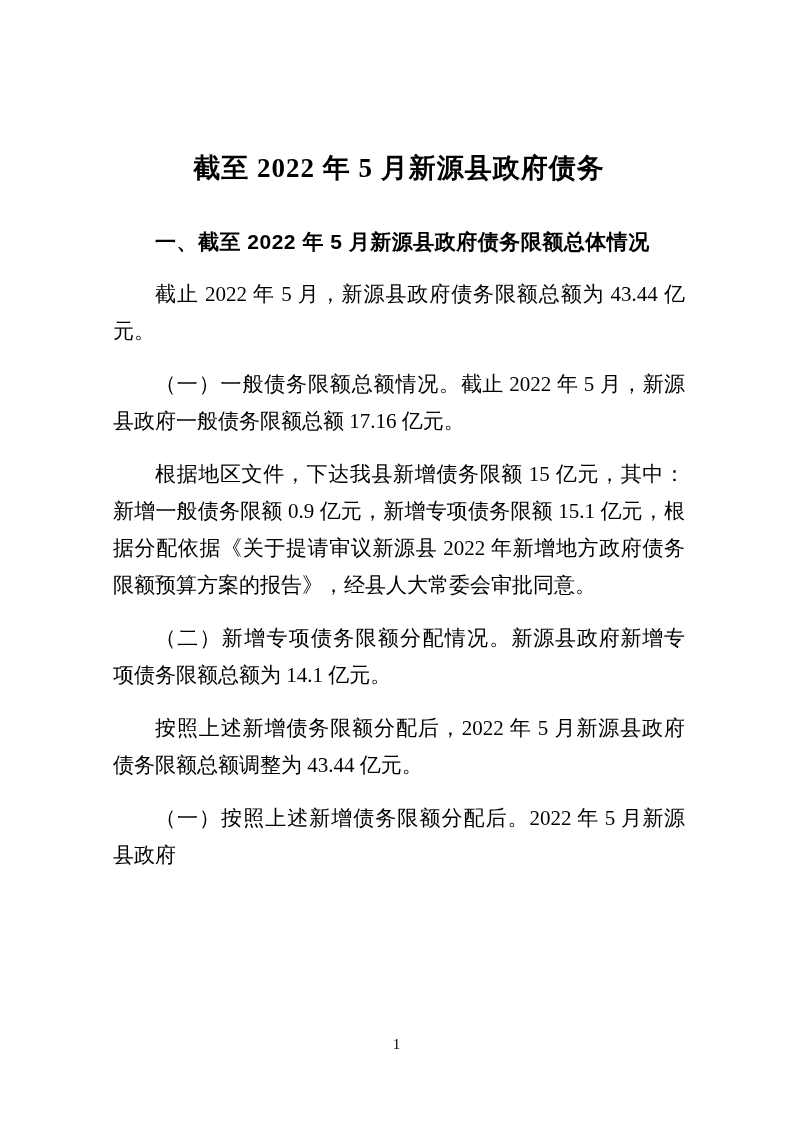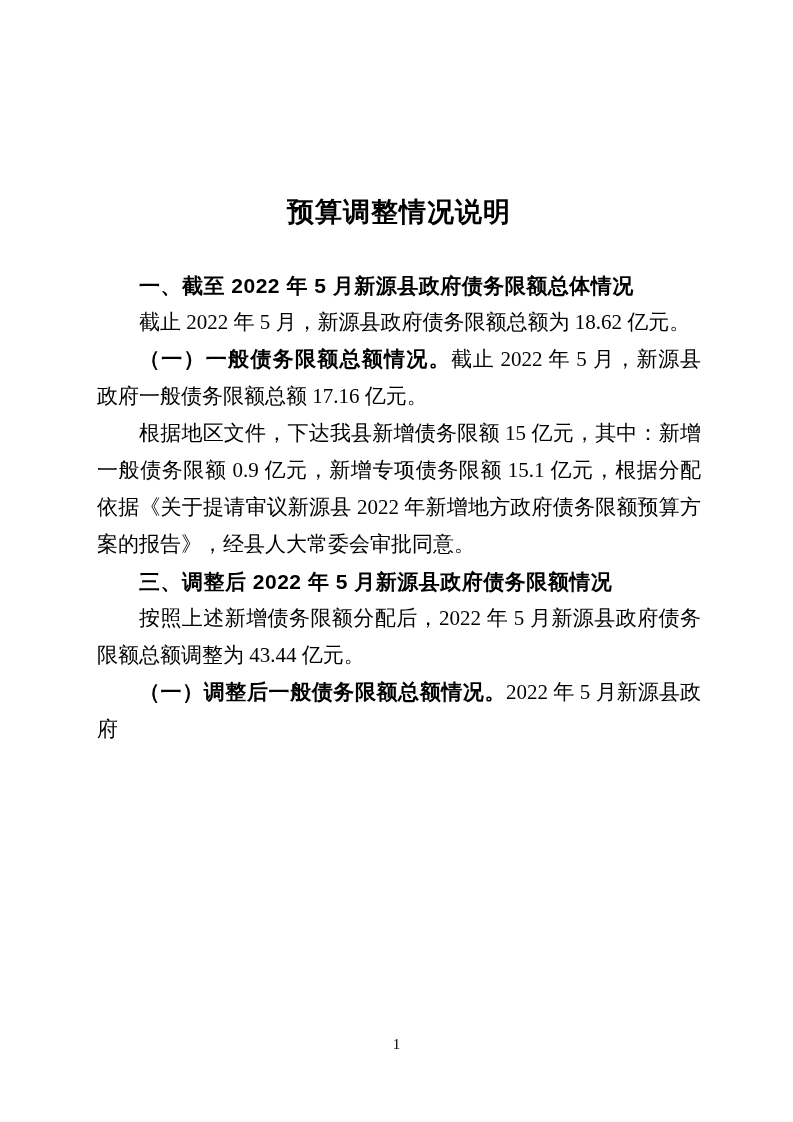--- a/index.html
+++ b/index.html
@@ -27,69 +27,68 @@
     font-weight: bold;
     font-size: 27px;
     line-height: 44px;
     letter-spacing: 1px;
     margin: 0 0 33px 0;
     font-family: "Liberation Serif", "DejaVu Serif", serif;
   }
   .para {
     font-size: 21px;
     line-height: 37px;
-    margin: 0;
+    margin: 16px;
     text-align: justify;
     text-indent: 42px;
   }
   .para.heading {
     font-family: "Liberation Sans", "DejaVu Sans", sans-serif;
     font-weight: bold;
     text-align: left;
     letter-spacing: 0.5px;
   }
   .para .lead {
-    font-weight: bold;
+    font-weight: normal;
     letter-spacing: 0.5px;
   }
   .page-number {
     position: absolute;
     left: 0;
     right: 0;
     top: 1036px;
     text-align: center;
     font-size: 15px;
     font-family: "Liberation Serif", "DejaVu Serif", serif;
   }
 </style>
 </head>
 <body>
 
 <div class="page">
   <div class="content">
 
     <h1 class="doc-title">
-      <br>
-      <span>预算调整情况说明</span>
+      <span>截至 2022 年 5 月新源县政府债务</span><br>
     </h1>
 
     <p class="para heading">一、截至 2022 年 5 月新源县政府债务限额总体情况</p>
 
-    <p class="para">截止 2022 年 5 月，新源县政府债务限额总额为 18.62 亿元。</p>
+    <p class="para">截止 2022 年 5 月，新源县政府债务限额总额为 43.44 亿元。</p>
 
     <p class="para"><span class="lead">（一）一般债务限额总额情况。</span><span>截止 2022 年 5 月，新源县政府一般债务限额总额 17.16 亿元。</span></p>
 
 
 
     <p class="para">根据地区文件，下达我县新增债务限额 15 亿元，其中：新增一般债务限额 0.9 亿元，新增专项债务限额 15.1 亿元，根据分配依据《关于提请审议新源县 2022 年新增地方政府债务限额预算方案的报告》，经县人大常委会审批同意。</p>
 
 
+    <p class="para"><span class="lead">（二）新增专项债务限额分配情况。</span><span>新源县政府新增专项债务限额总额为 14.1 亿元。</span></p>
 
-    <p class="para heading">三、调整后 2022 年 5 月新源县政府债务限额情况</p>
 
     <p class="para">按照上述新增债务限额分配后，2022 年 5 月新源县政府债务限额总额调整为 43.44 亿元。</p>
 
-    <p class="para"><span class="lead">（一）调整后一般债务限额总额情况。</span><span>2022 年 5 月新源县政府</span></p>
+    <p class="para"><span class="lead">（一）按照上述新增债务限额分配后。</span><span>2022 年 5 月新源县政府</span></p>
 
   </div>
 
   <div class="page-number">1</div>
 </div>
 
 </body></html>

